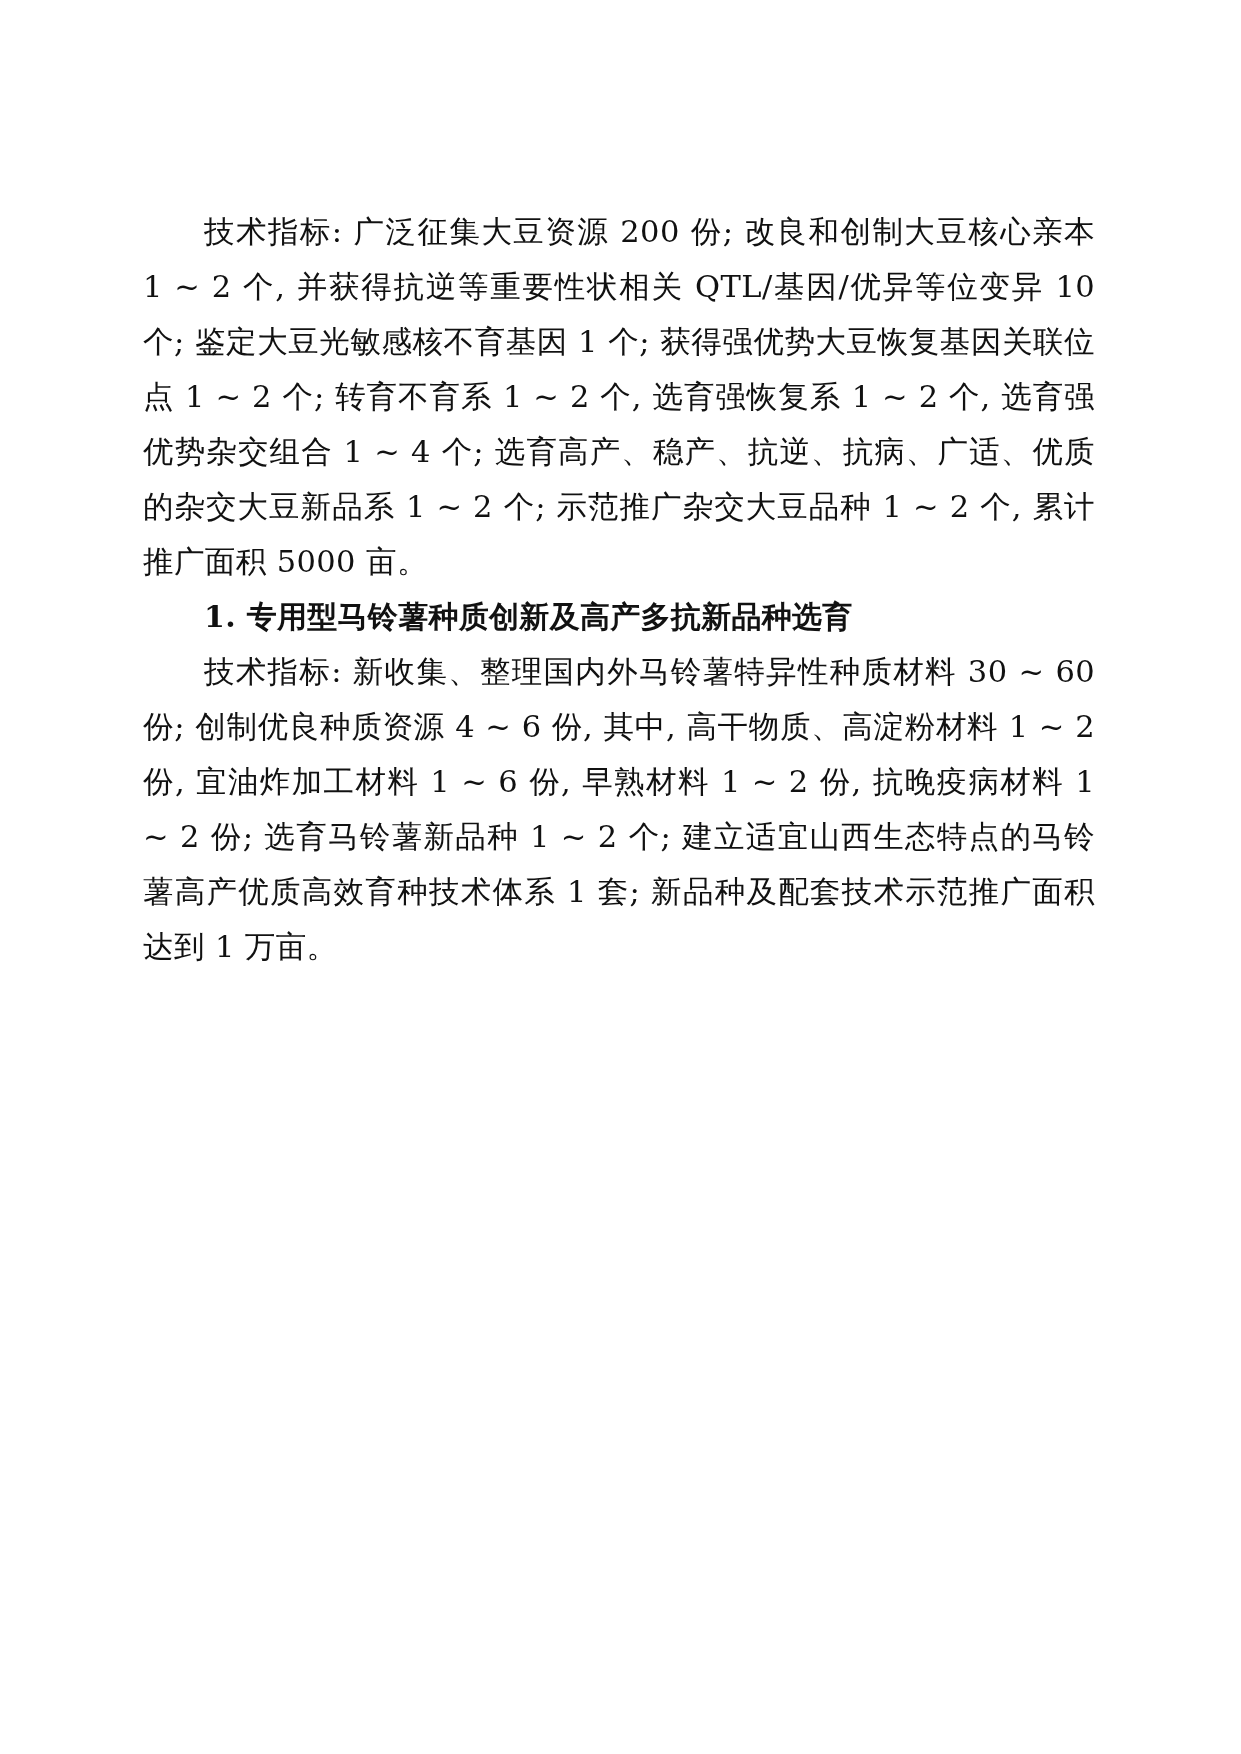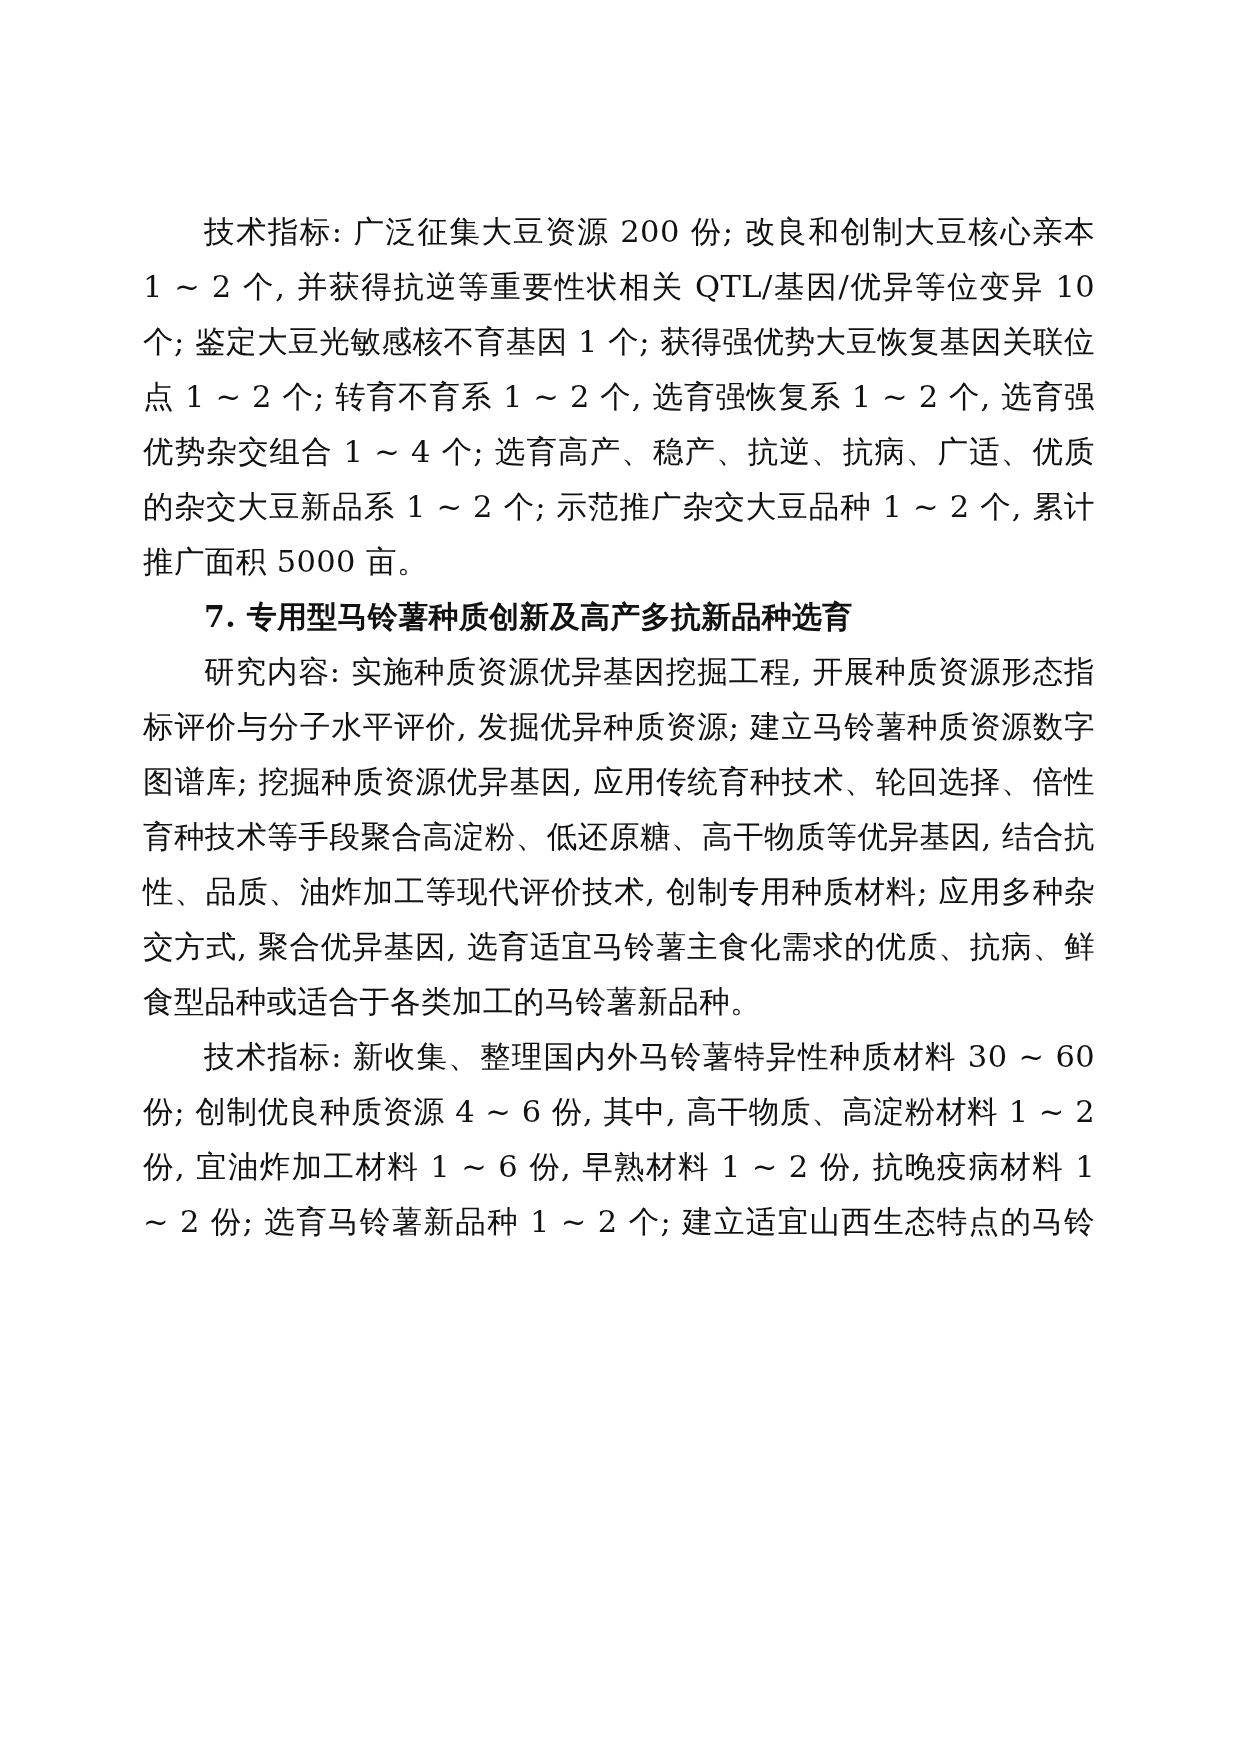--- a/index.html
+++ b/index.html
@@ -52,18 +52,17 @@
     color: #111111;
     letter-spacing: 1px;
   }
 </style>
 </head>
 <body>
 
 <div class="page">
   <div class="content">
     <p class="para">技术指标: 广泛征集大豆资源 200 份; 改良和创制大豆核心亲本 1 ~ 2 个, 并获得抗逆等重要性状相关 QTL/基因/优异等位变异 10 个; 鉴定大豆光敏感核不育基因 1 个; 获得强优势大豆恢复基因关联位点 1 ~ 2 个; 转育不育系 1 ~ 2 个, 选育强恢复系 1 ~ 2 个, 选育强优势杂交组合 1 ~ 4 个; 选育高产、稳产、抗逆、抗病、广适、优质的杂交大豆新品系 1 ~ 2 个; 示范推广杂交大豆品种 1 ~ 2 个, 累计推广面积 5000 亩。</p>
-    <h2 class="heading">7. 专用型马铃薯种质创新及高产多抗新品种选育</h2>
-    <p class="para">研究内容: 实施种质资源优异基因挖掘工程, 开展种质资源形态指标评价与分子水平评价, 发掘优异种质资源; 建立马铃薯种质资源数字图谱库; 挖掘种质资源优异基因, 应用传统育种技术、轮回选择、倍性育种技术等手段聚合高淀粉、低还原糖、高干物质等优异基因, 结合抗性、品质、油炸加工等现代评价技术, 创制专用种质材料; 应用多种杂交方式, 聚合优异基因, 选育适宜马铃薯主食化需求的优质、抗病、鲜食型品种或适合于各类加工的马铃薯新品种。</p>
+    <h2 class="heading">1. 专用型马铃薯种质创新及高产多抗新品种选育</h2>
     <p class="para">技术指标: 新收集、整理国内外马铃薯特异性种质材料 30 ~ 60 份; 创制优良种质资源 4 ~ 6 份, 其中, 高干物质、高淀粉材料 1 ~ 2 份, 宜油炸加工材料 1 ~ 6 份, 早熟材料 1 ~ 2 份, 抗晚疫病材料 1 ~ 2 份; 选育马铃薯新品种 1 ~ 2 个; 建立适宜山西生态特点的马铃薯高产优质高效育种技术体系 1 套; 新品种及配套技术示范推广面积达到 1 万亩。</p>
   </div>
   <div class="footer">- 3 -</div>
 </div>
 
 </body></html>

